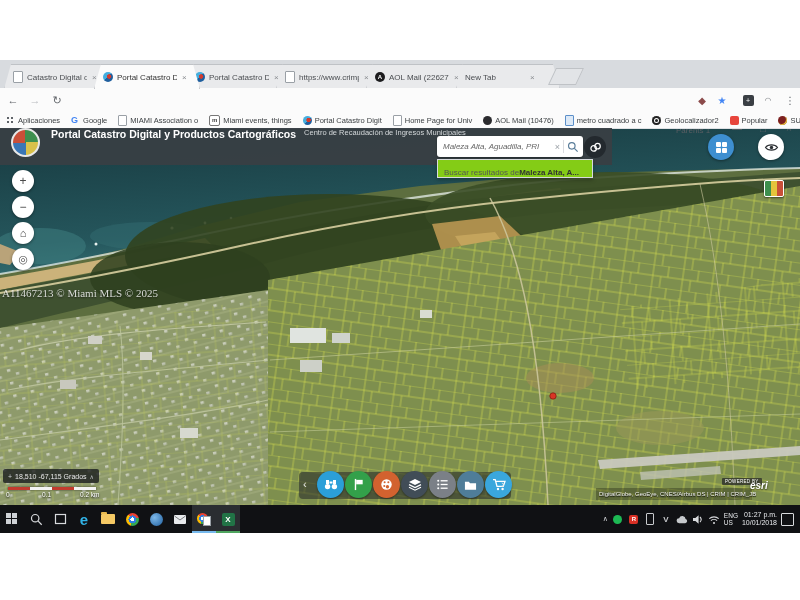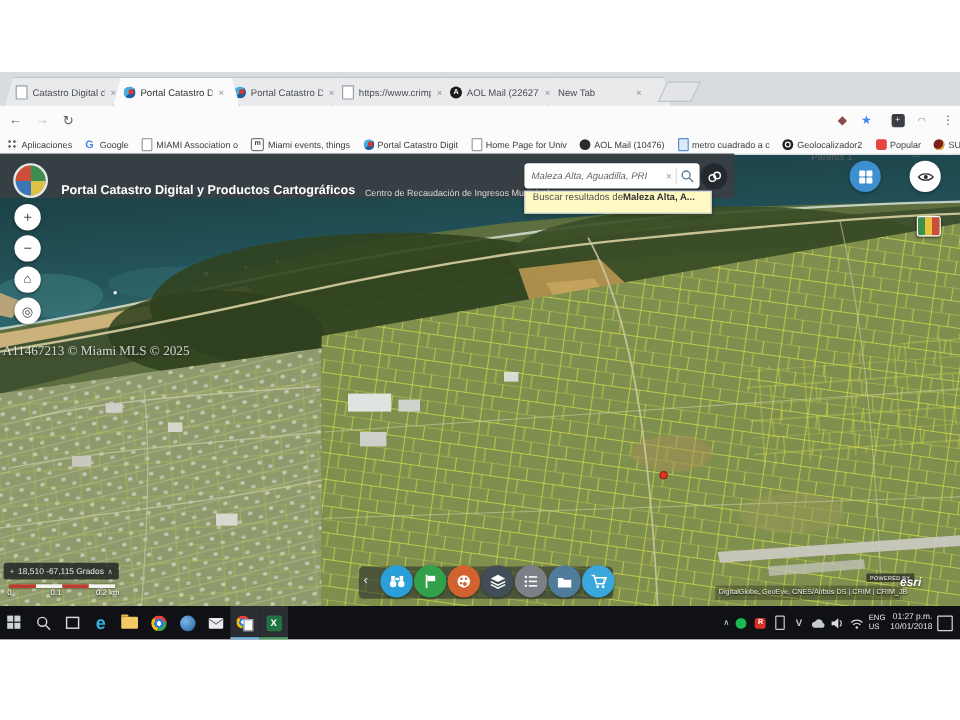--- a/index.html
+++ b/index.html
@@ -50,32 +50,32 @@
     display:flex;align-items:center;justify-content:center;background:#fff;}
   .ic-dark{width:9px;height:9px;border-radius:50%;background:#2b2b2e;}
   .ic-geo{width:9px;height:9px;border-radius:50%;background:#222;box-shadow:inset 0 0 0 2px #222,inset 0 0 0 3px #fff;}
   .ic-red{width:9px;height:9px;border-radius:2px;background:#e8453c;}
   .ic-suri{width:9px;height:9px;border-radius:50%;background:#7c1f1f;box-shadow:inset -1px -1px 0 #e5b93c;}
   .ic-bluepage{width:7px;height:9px;background:#dce9f7;border:1px solid #5b8fc9;border-radius:1px;}
 
   
   #map{top:128px;left:0;width:800px;height:377px;background:#44593a;cursor:grab;}
   
-  #appheader{top:128px;left:0;width:612px;height:37px;background:rgba(56,63,68,0.97);display:flex;align-items:flex-end;}
+  #appheader{top:128px;left:0;width:612px;height:37px;background:rgba(56,63,68,0.97);display:flex;align-items:flex-start;}
   #applogo{width:25px;height:25px;border-radius:50%;margin-left:11px;border:2px solid #e8e8e8;
     background:conic-gradient(#3d8f4e 0 90deg,#d9c14a 90deg 180deg,#3a76b5 180deg 270deg,#c94f38 270deg 360deg);}
   #apptitle{font-size:10.5px;font-weight:bold;color:#fff;margin-left:11px;white-space:nowrap;}
   #appsubtitle{font-size:7.5px;color:#d4d8da;margin-left:8px;white-space:nowrap;}
   #searchbox{top:136px;left:437px;width:138px;height:21px;background:#fff;border-radius:3px;
     display:flex;align-items:center;padding:0 4px;box-shadow:0 1px 2px rgba(0,0,0,.3);}
   #searchbox input{border:none;outline:none;flex:1;font-size:8px;color:#666;font-family:inherit;min-width:0;background:transparent;font-style:italic;}
   #searchbox .clear{font-size:9px;color:#9aa0a6;padding:0 3px;cursor:pointer;}
   #searchbox .vsep{width:1px;height:13px;background:#dadce0;}
-  #suggestion{top:159px;left:437px;width:142px;height:17px;background:#fef9c3;border:1px solid #d7dadd;
-    box-shadow:0 2px 4px rgba(0,0,0,.25);display:flex;align-items:flex-start;padding:0 6px;font-size:8px;color:#555;
+  #suggestion{top:159px;left:437px;width:142px;height:17px;background:#84cc16;border:1px solid #d7dadd;
+    box-shadow:0 2px 4px rgba(0,0,0,.25);display:flex;align-items:flex-end;padding:0 6px;font-size:8px;color:#555;
     white-space:nowrap;overflow:hidden;cursor:pointer;}
   .hdrcircle{position:absolute;border-radius:50%;display:flex;align-items:center;justify-content:center;cursor:pointer;}
   #linkbtn{top:136px;left:584px;width:22px;height:22px;background:#23292e;}
   #gridbtn{top:134px;left:708px;width:26px;height:26px;background:#3e8fd0;box-shadow:0 1px 3px rgba(0,0,0,.4);}
   #eyebtn{top:134px;left:758px;width:26px;height:26px;background:#fff;box-shadow:0 1px 3px rgba(0,0,0,.4);}
   .gridglyph{width:11px;height:11px;display:grid;grid-template-columns:5px 5px;grid-template-rows:5px 5px;gap:1px;}
   .gridglyph span{background:#fff;border-radius:1px;}
 
   
   .mapbtn{position:absolute;left:12px;width:22px;height:22px;border-radius:50%;background:#fff;

